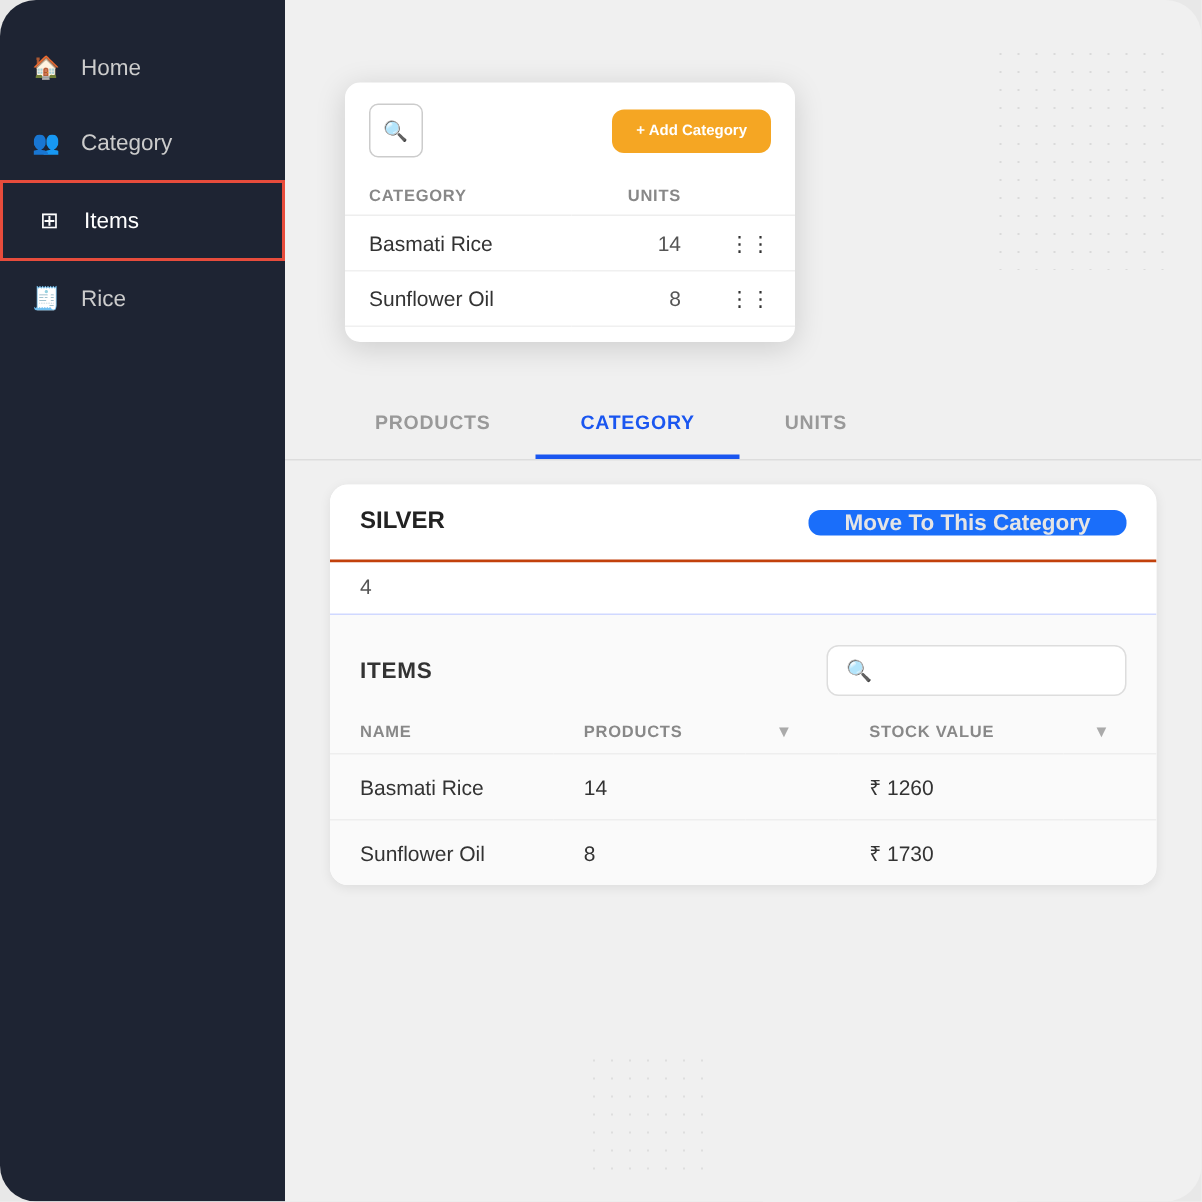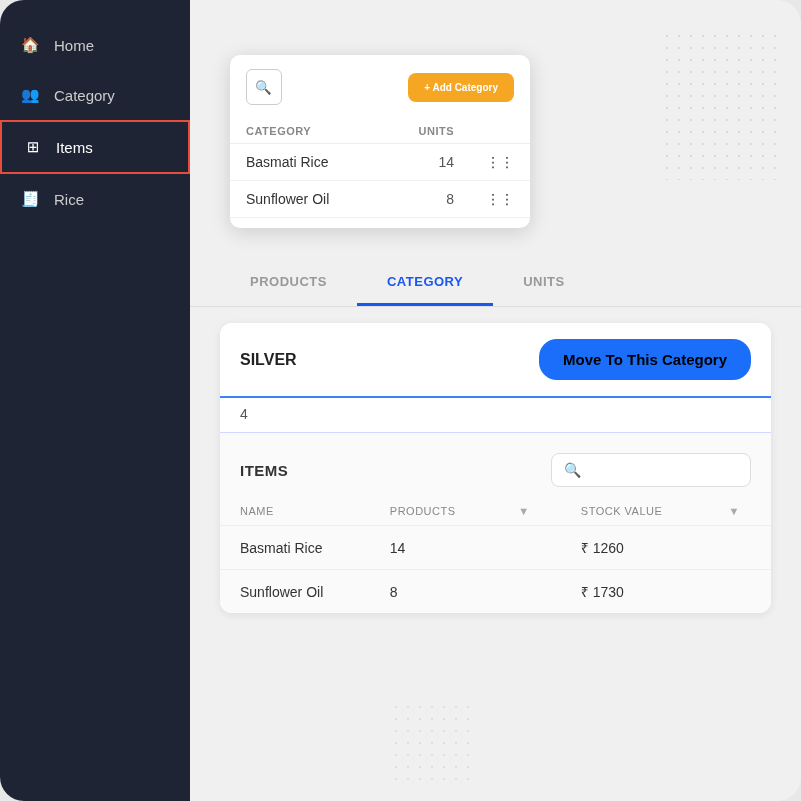--- a/index.html
+++ b/index.html
@@ -178,34 +178,34 @@
       margin: 16px 30px;
       overflow: hidden;
       box-shadow: 0 2px 8px rgba(0,0,0,0.08);
       z-index: 1;
     }
     .category-header-row {
       display: flex;
       align-items: center;
       padding: 16px 20px;
       background: white;
-      border-bottom: 2px solid #3b82f6;
+      border-bottom: 2px solid #c2410c;
     }
     .category-name {
       font-size: 16px;
       font-weight: 700;
       color: #222;
       flex: 1;
     }
     .move-btn {
       background: #1a6efa;
-      color: #000000;
+      color: #e5e5e5;
       border: none;
-      border-radius: 18px;
-      padding: 12px 24px;
+      border-radius: 8px;
+      padding: 0 24px;
       font-size: 15px;
       font-weight: 700;
       cursor: pointer;
     }
     .category-count {
       font-size: 14px;
       color: #555;
       padding: 8px 20px 10px;
       background: white;
       border-bottom: 1.5px solid #d0d8ff;
@@ -250,21 +250,21 @@
     
     .items-table {
       width: 100%;
       border-collapse: collapse;
     }
     .items-table th {
       text-align: left;
       padding: 8px 20px;
       font-size: 11px;
       color: #888;
-      font-weight: 400;
+      font-weight: 700;
       letter-spacing: 0.5px;
     }
     .items-table td {
       padding: 12px 20px;
       font-size: 14px;
       color: #333;
       border-top: 1px solid #eee;
     }
     .stock-value {
       color: #00a86b;

